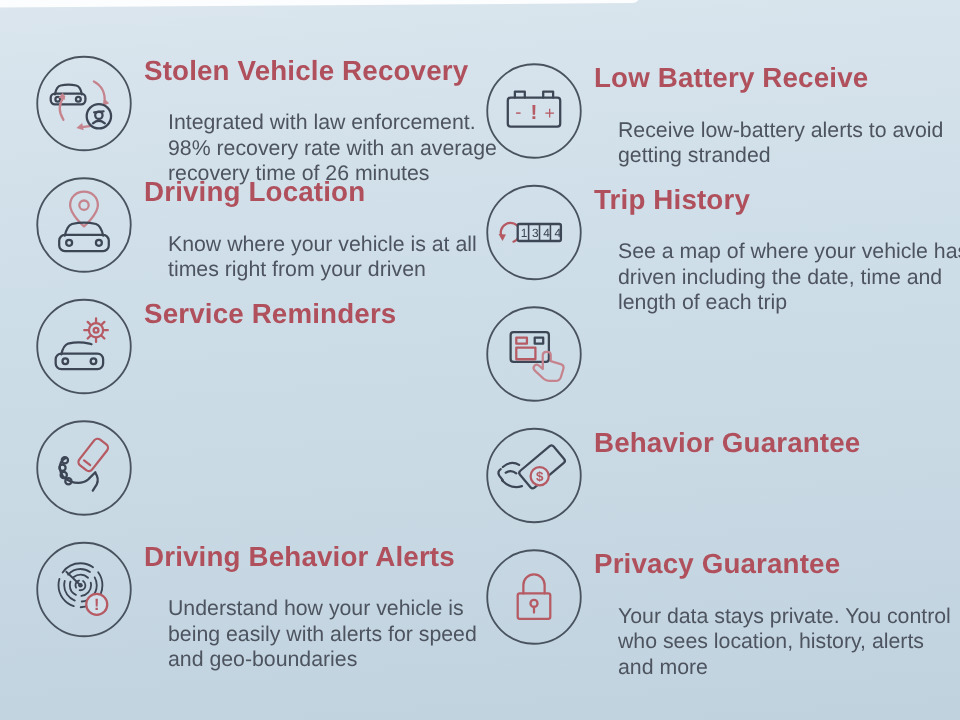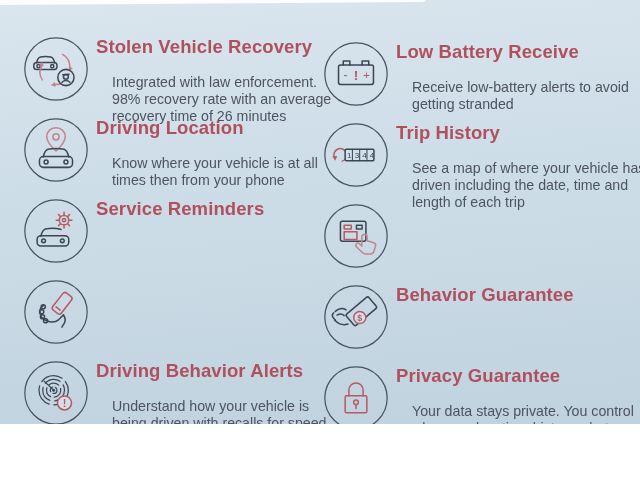--- a/index.html
+++ b/index.html
@@ -1,17 +1,17 @@
 <!DOCTYPE html>
 <html><head>
 <meta charset="utf-8">
 <style>
   html,body { margin:0; padding:0; }
   .canvas {
-    position:relative; width:640px; height:424px; overflow:hidden;
+    position:relative; width:640px; height:480px; overflow:hidden;
     background:linear-gradient(176deg,#dbe6ee 0%,#d0dfe9 30%,#c9dae5 62%,#c0d2de 100%);
     font-family:"Liberation Sans","DejaVu Sans",sans-serif;
   }
   .photo-edge {
     position:absolute; top:-2px; left:-4px; width:430px; height:7px;
     background:rgba(255,255,255,.9); transform:rotate(-.4deg); transform-origin:left top;
     border-radius:0 0 4px 0;
   }
   .columns {
     position:absolute; top:33px; left:22px;
@@ -87,21 +87,21 @@
             <circle class="pk" cx="36" cy="22" r="3.3"></circle>
             <path class="nv" d="M22.5,43.5 q1.5,-7 5,-8.2 q8.5,-1.8 17,0 q3.5,1.2 5,8.2"></path>
             <rect class="nv" x="18.5" y="43" width="35" height="11.4" rx="4"></rect>
             <circle class="nv" cx="25.5" cy="48.6" r="2.1"></circle>
               <circle class="nv" cx="46.5" cy="48.6" r="2.1"></circle>
           </svg>
         </span>
         <div class="feature-text">
           <h3 class="feature-title">Driving Location</h3>
           <p class="feature-desc">Know where your vehicle is at all
-times then from your phone</p>
+times right from your driven</p>
         </div>
       </div>
 
       <div class="feature">
         <span class="icon-wrap">
           <svg width="68" height="68" viewBox="0 0 72 72">
             <circle class="ring" cx="36" cy="36" r="33"></circle>
             <circle class="rd" cx="44.5" cy="24.5" r="5"></circle>
             <circle class="rd" cx="44.5" cy="24.5" r="1.7"></circle>
             <path class="rd" d="M44.5,16.2 v3 M44.5,29.8 v3 M36.2,24.5 h3 M49.8,24.5 h3 M38.6,18.6 l2.2,2.2 M48.2,28.2 l2.2,2.2 M50.4,18.6 l-2.2,2.2 M40.8,28.2 l-2.2,2.2"></path>
@@ -144,21 +144,21 @@
             <circle class="nv" style="stroke-width:1.3" cx="33.5" cy="33" r="3.5" stroke-dasharray="6 3"></circle>
             <circle class="nvf" cx="33.5" cy="33" r="1.6"></circle>
             <path class="nv" style="stroke-width:1.3" d="M33.5,33 L23.5,23.5"></path>
             <circle class="rd bgf" cx="45" cy="46.5" r="7.4"></circle>
             <text x="45" y="50.8" text-anchor="middle" font-size="11.5" font-weight="bold" fill="#b65a64">!</text>
           </svg>
         </span>
         <div class="feature-text">
           <h3 class="feature-title">Driving Behavior Alerts</h3>
           <p class="feature-desc">Understand how your vehicle is
-being driven with recalls for speed
+being easily with alerts for speed
 and geo-boundaries</p>
         </div>
       </div>
     </div>
 
     <div class="col col-right">
 
       <div class="feature">
         <span class="icon-wrap">
           <svg width="68" height="68" viewBox="0 0 72 72">

